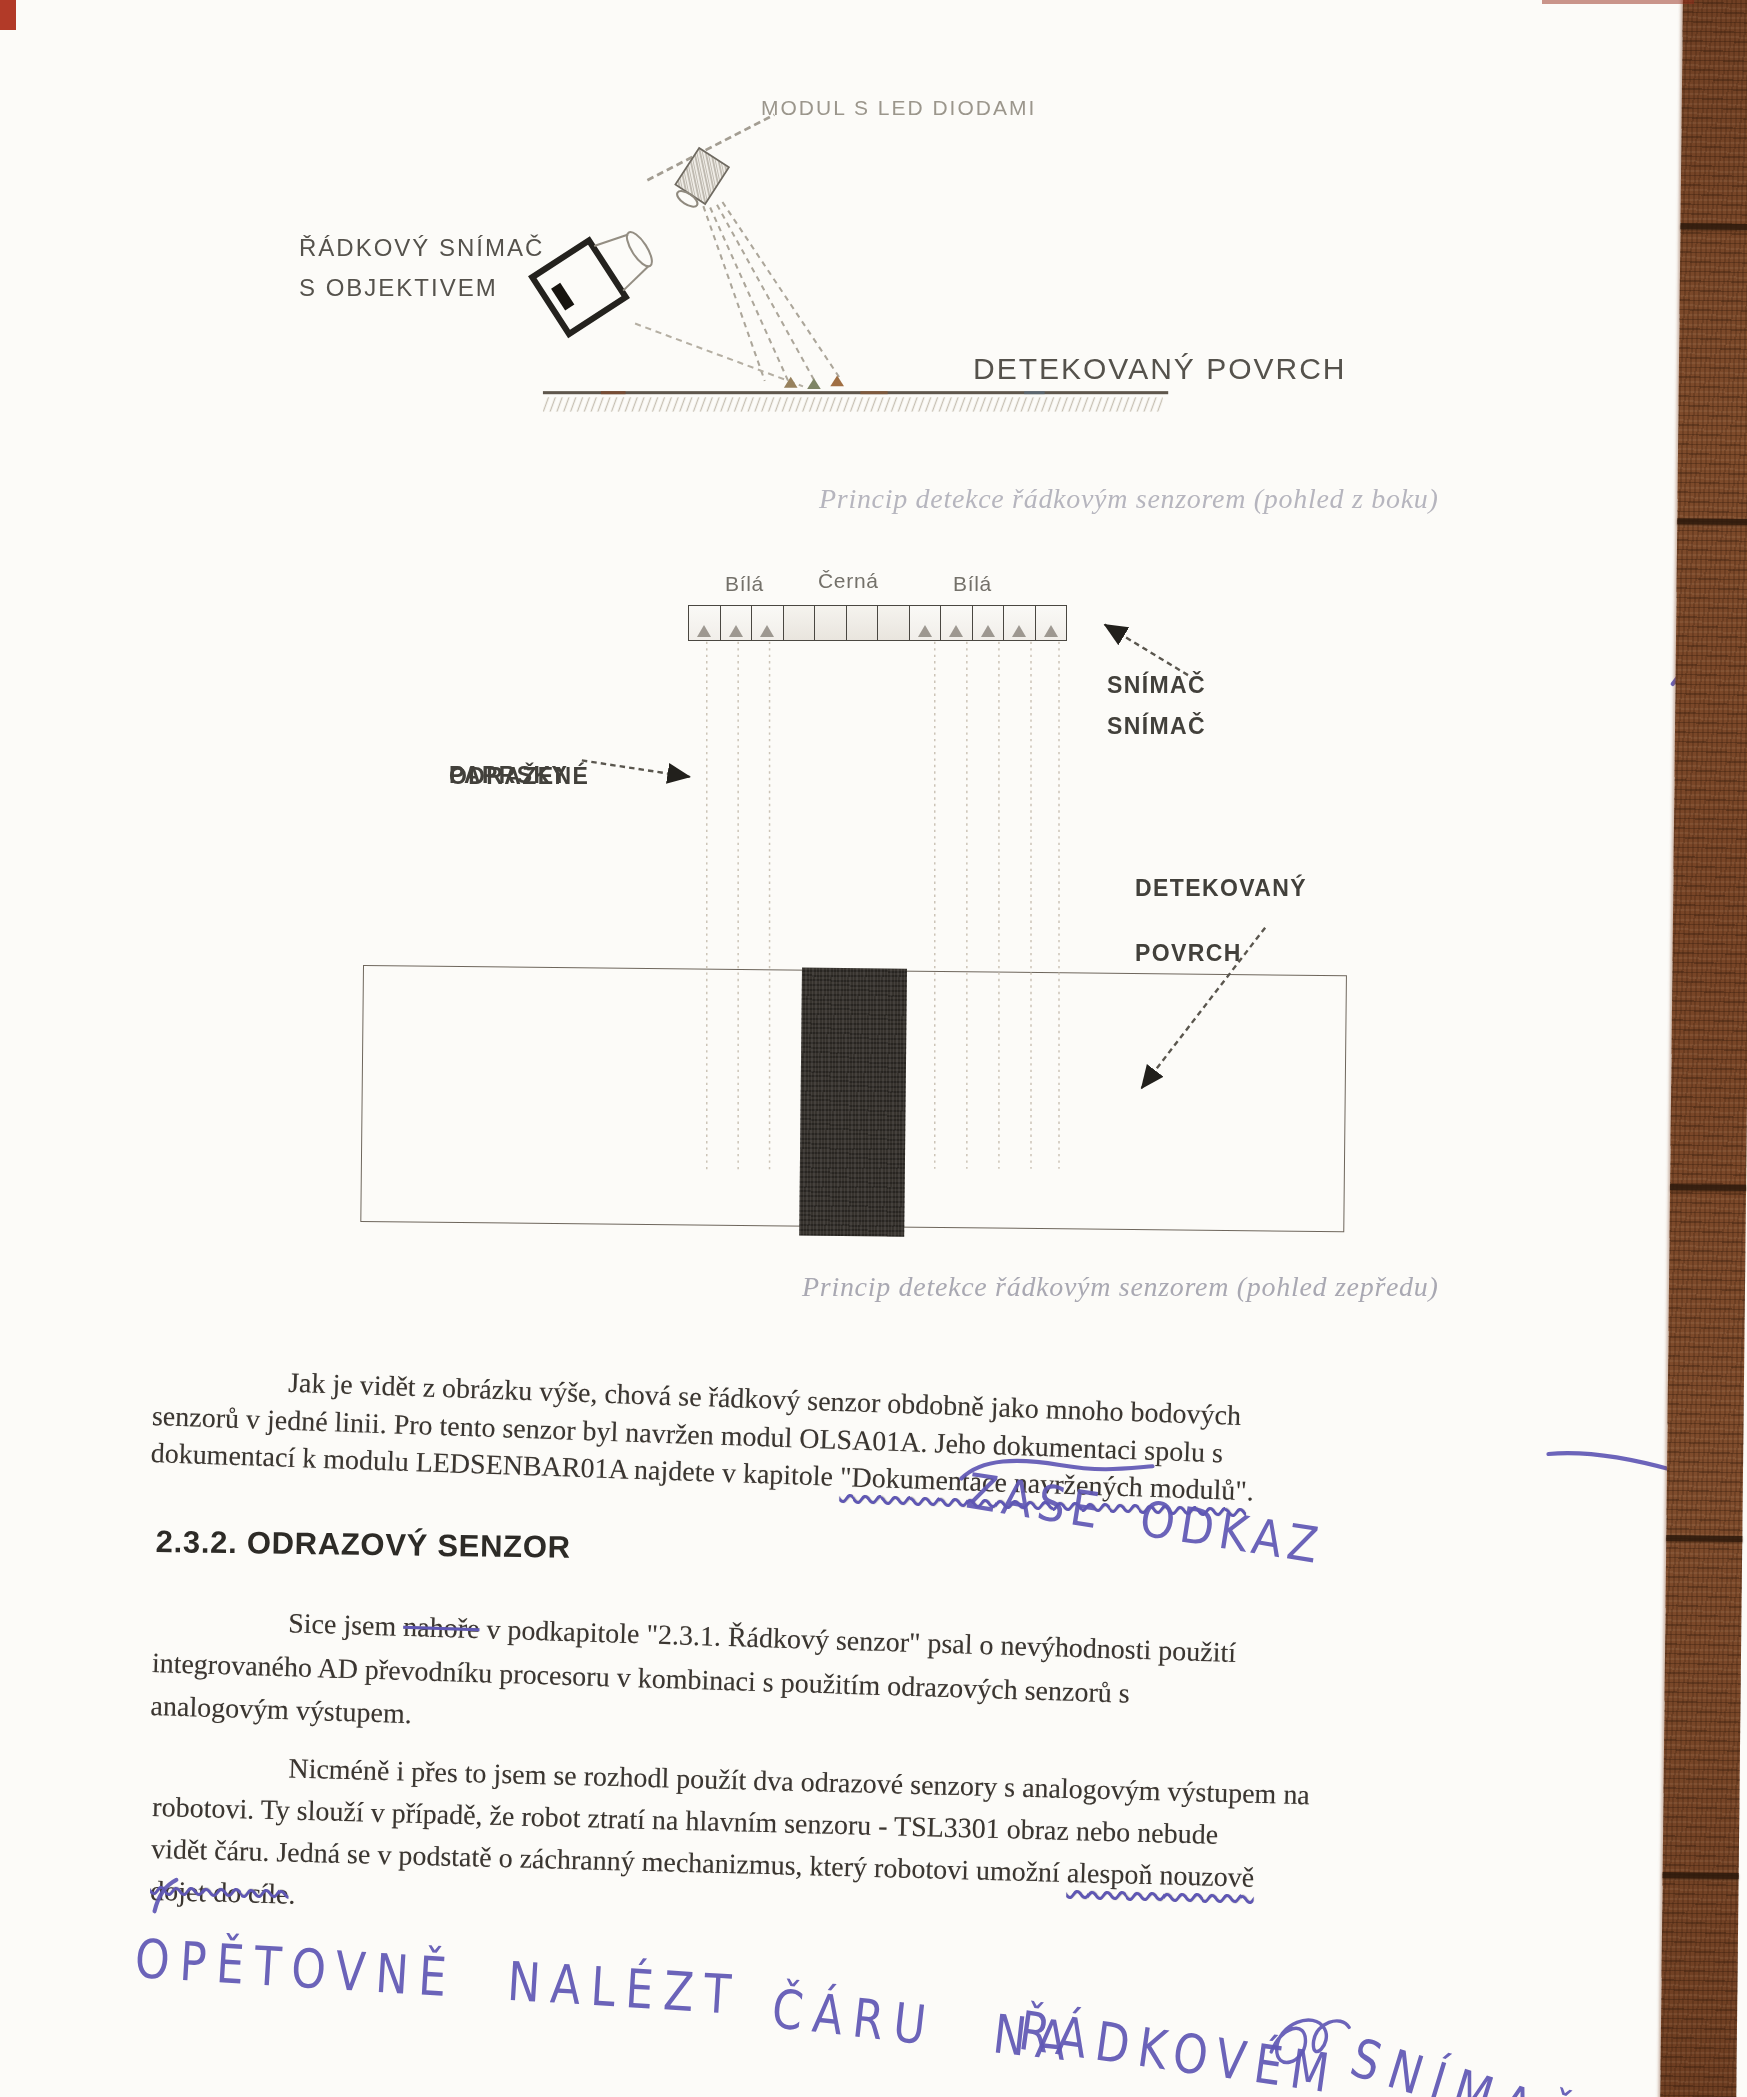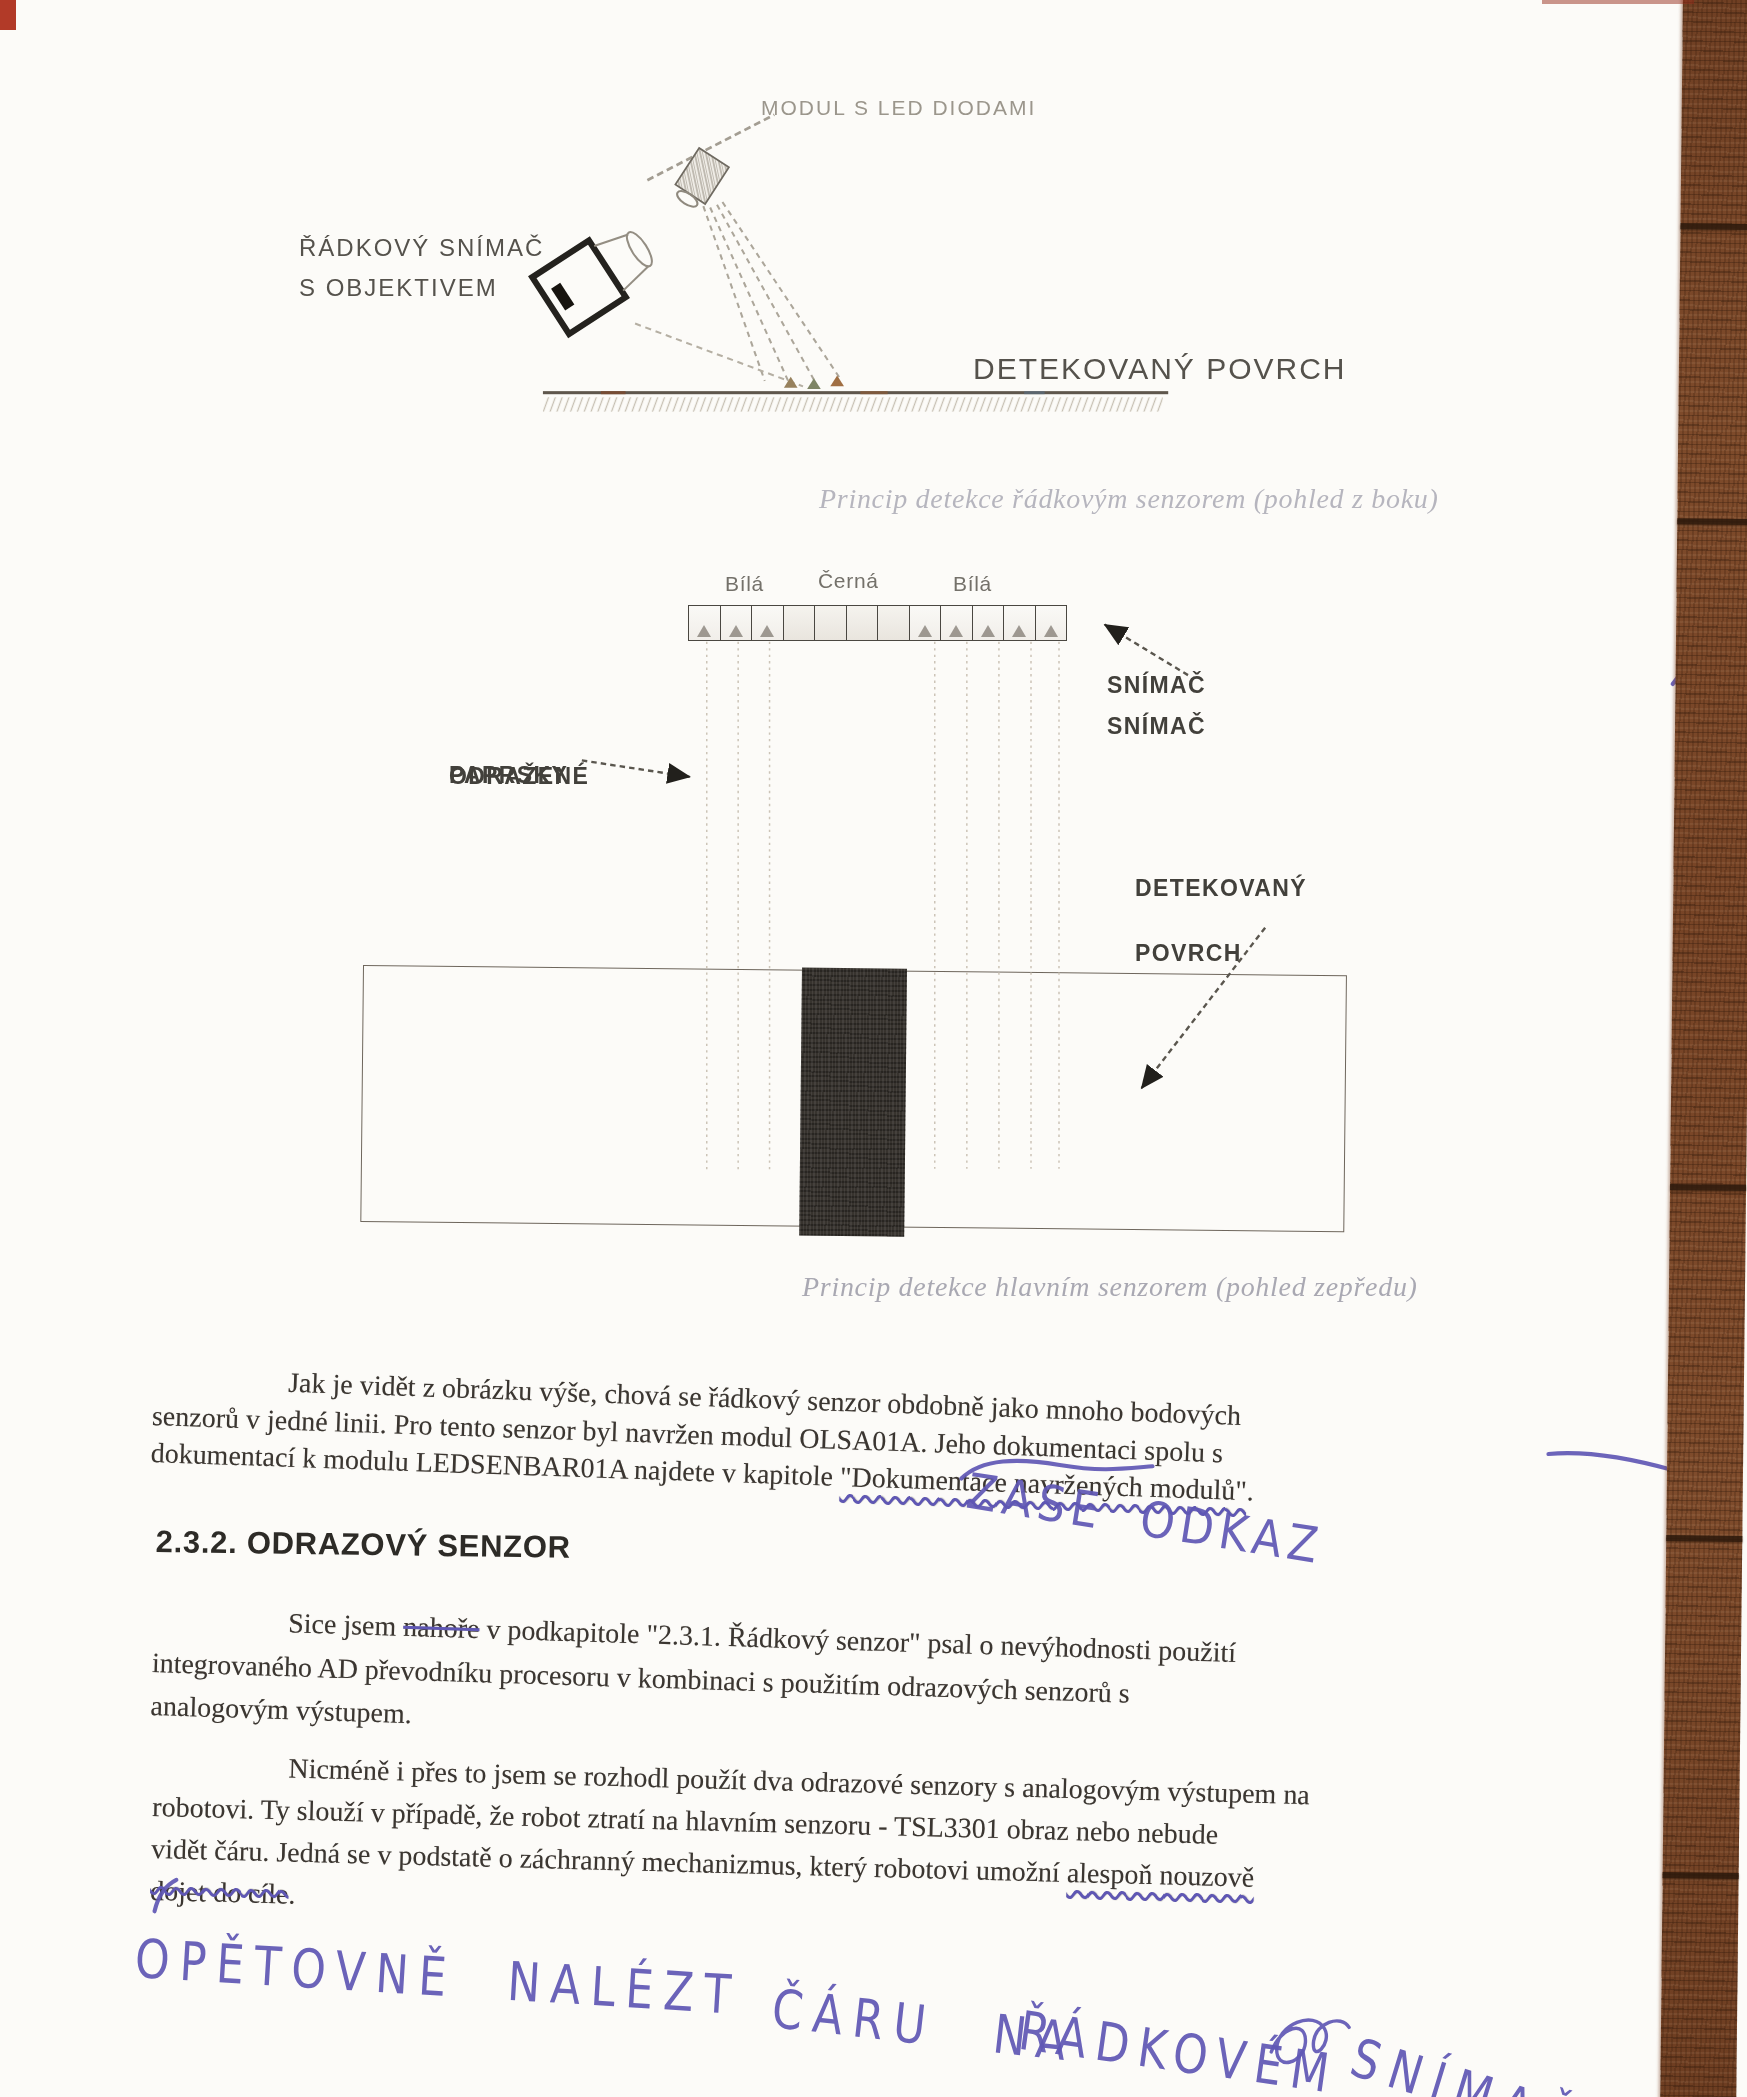--- a/index.html
+++ b/index.html
@@ -116,21 +116,21 @@
 <div class="lbl dark2" style="left:1107px;top:672px;">SNÍMAČ</div>
 <div class="lbl dark2" style="left:1107px;top:713px;">SNÍMAČ</div>
 <div class="lbl dark2" style="left:449px;top:763px;">ODRAŽENÉ</div>
 <div class="lbl dark2" style="left:449px;top:762px;">PAPRSKY</div>
 <div class="lbl dark2" style="left:1135px;top:875px;">DETEKOVANÝ</div>
 <div class="lbl dark2" style="left:1135px;top:940px;">POVRCH</div>
 
 <div class="surface-rect">
   <div class="black-stripe"></div>
 </div>
-<div class="caption" style="left:802px;top:1271px;color:rgba(114,114,132,0.6);">Princip detekce hlavním senzorem (pohled zepředu)</div>
+<div class="caption" style="left:802px;top:1271px;color:rgba(114,114,132,0.6);">Princip detekce řádkovým senzorem (pohled zepředu)</div>
 
 <div class="para p1" style="top:1359px;">
   <div class="ln indent">Jak je vidět z obrázku výše, chová se řádkový senzor obdobně jako mnoho bodových</div>
   <div class="ln">senzorů v jedné linii. Pro tento senzor byl navržen modul OLSA01A. Jeho dokumentaci spolu s</div>
   <div class="ln"><span>dokumentací k modulu LEDSENBAR01A najdete v kapitole </span><span class="pen-wavy-u">"Dokumentace navržených modulů"</span><span>.</span></div>
 </div>
 
 <div class="heading">2.3.2. ODRAZOVÝ SENZOR</div>
 
 <div class="para p2" style="top:1597px;">

